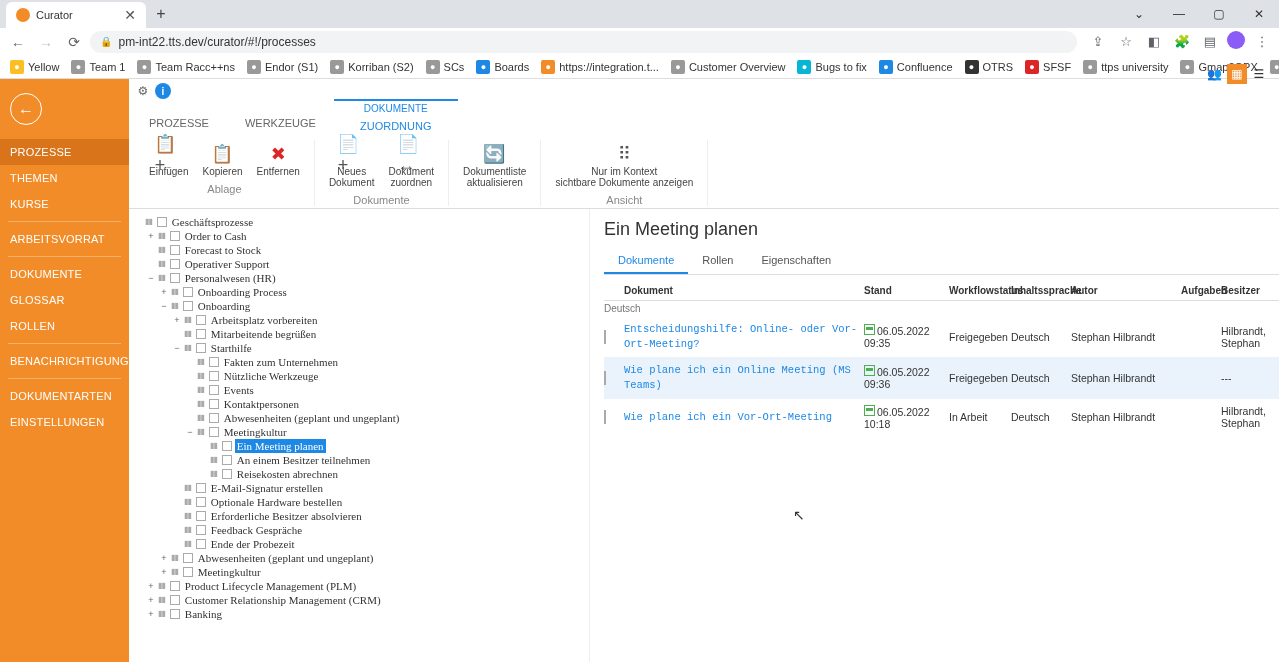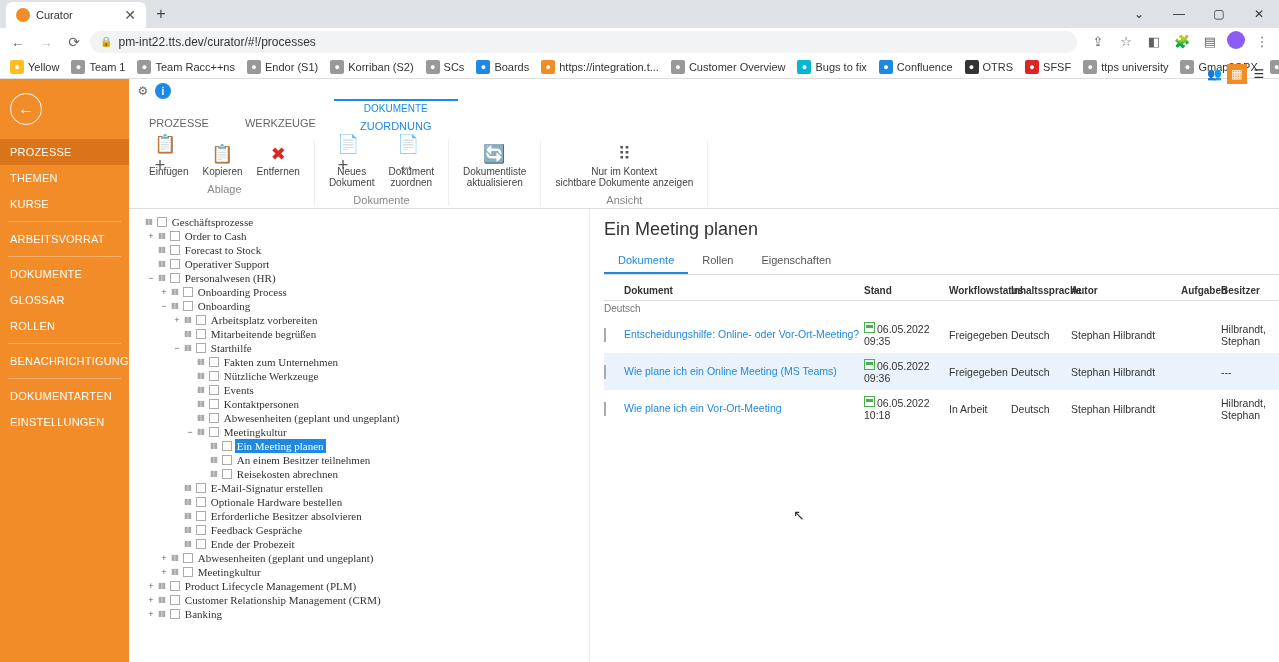--- a/index.html
+++ b/index.html
@@ -74,21 +74,21 @@
 .col-stand { width: 85px; }
 .col-wf { width: 62px; }
 .col-lang { width: 60px; }
 .col-autor { width: 110px; }
 .col-aufg { width: 40px; }
 .col-bes { width: 68px; }
 .doc-group { font-size: 10px; color: #777; padding: 2px 0; }
 .doc-row { display: flex; align-items: center; padding: 6px 0; font-size: 10.5px; }
 .doc-row.hl { background: #eaf3fb; }
 .doc-chk { width: 12px; height: 12px; border: 1px solid #aaa; }
-.doc-link { color: #1e88e5; line-height: 1.3; }
+.doc-link { color: #1e88e5; line-height: 1.3; font-family: Liberation Mono, monospace; }
 .date-ico { width: 11px; height: 11px; border: 1px solid #4caf50; display: inline-block; margin-right: 2px; position: relative; }
 .date-ico::before { content: ""; position: absolute; top: 2px; left: 1px; right: 1px; height: 3px; background: #4caf50; }
 .cursor { position: absolute; left: 793px; top: 507px; font-size: 14px; pointer-events: none; }
 </style>
 </head>
 <body>
 
 <div class="browser-top">
   <div class="tab-row">
     <div class="tab">

